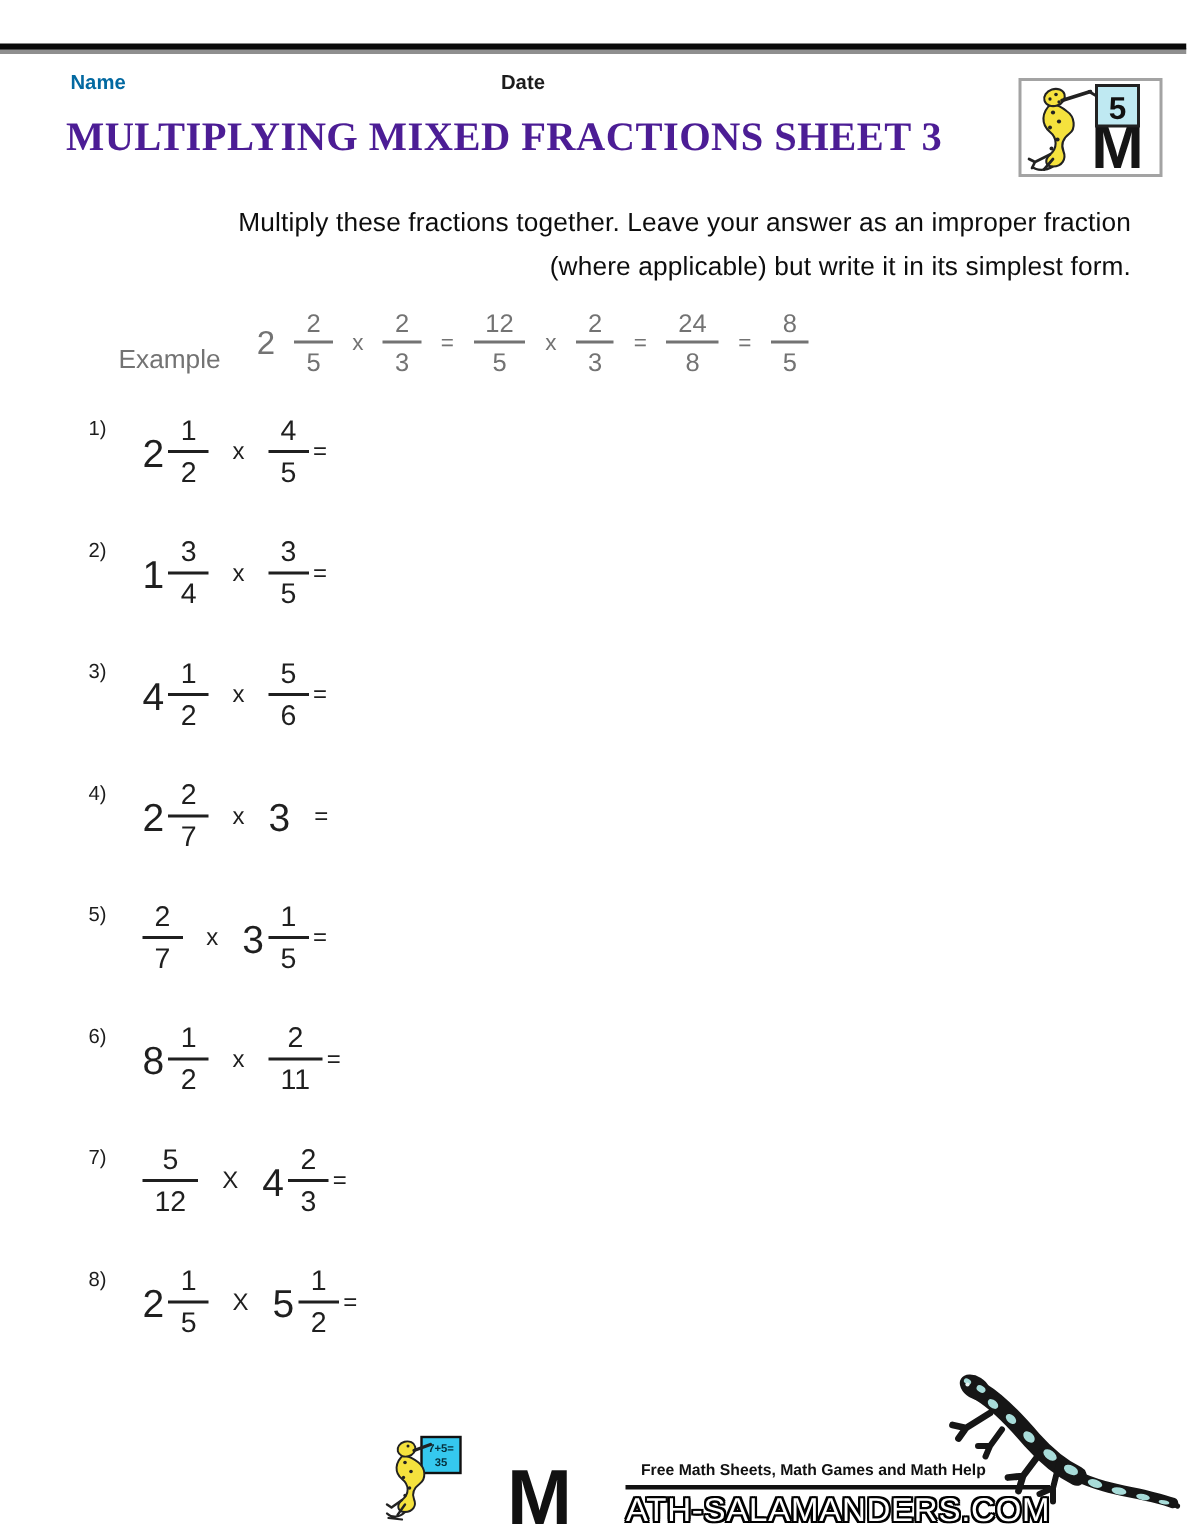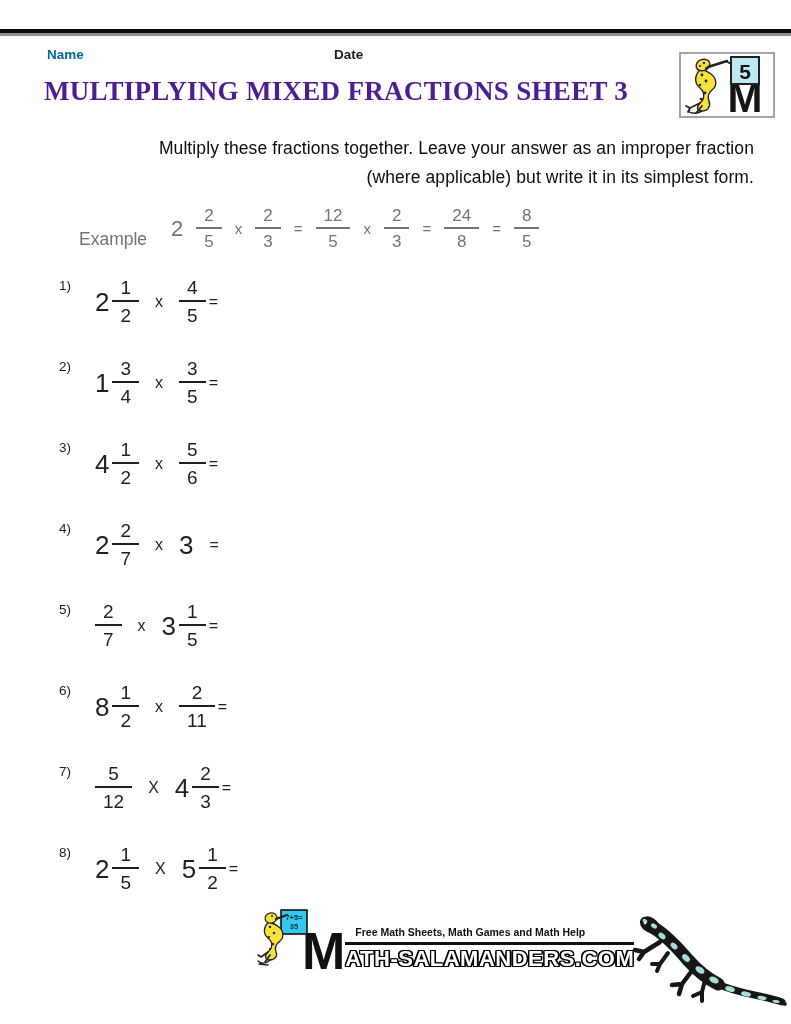--- a/index.html
+++ b/index.html
@@ -54,31 +54,31 @@
   .problems { position:absolute; top:261px; left:0; width:791px; }
   .problem { height:81px; display:flex; align-items:center; padding-left:59px; }
   .problem-label {
     font-size:13.5px; color:#1c1c1c; width:36px;
     align-self:flex-start; padding-top:17px;
   }
   .problem .math-expr { font-size:19px; gap:16px; color:#1f1f1f; }
   .problem .op.tight { margin-left:-13px; }
 
   
-  .footer-logo { position:absolute; left:256px; top:908px; display:flex; align-items:flex-end; }
+  .footer-logo { position:absolute; left:256px; top:956px; display:flex; align-items:flex-end;gap:36px; }
   .footer-sala-svg { margin-right:-8px; position:relative; z-index:1; }
   .footer-m {
     font-size:52px; font-weight:bold; line-height:0.74; color:#111;
     letter-spacing:-2px; margin-right:2px;
   }
   .footer-col { display:flex; flex-direction:column; }
   .footer-tagline { font-size:10.5px; font-weight:bold; color:#111; padding:0 6px 4px 10px; white-space:nowrap; }
   .footer-divider { height:3px; background:#111; }
   .footer-site {
-    font-size:22px; font-weight:bold; letter-spacing:0.5px; line-height:1;
+    font-size:22px; font-weight:normal; letter-spacing:0.5px; line-height:1;
     padding-top:3px; white-space:nowrap; color:#fff;
     text-shadow:
       -1.4px -1.4px 0 #000, 1.4px -1.4px 0 #000,
       -1.4px  1.4px 0 #000, 1.4px  1.4px 0 #000,
       -1.4px  0     0 #000, 1.4px  0     0 #000,
        0     -1.4px 0 #000, 0      1.4px 0 #000;
   }
 
   .corner-salamander { position:absolute; left:602px; top:912px; }
 </style>

